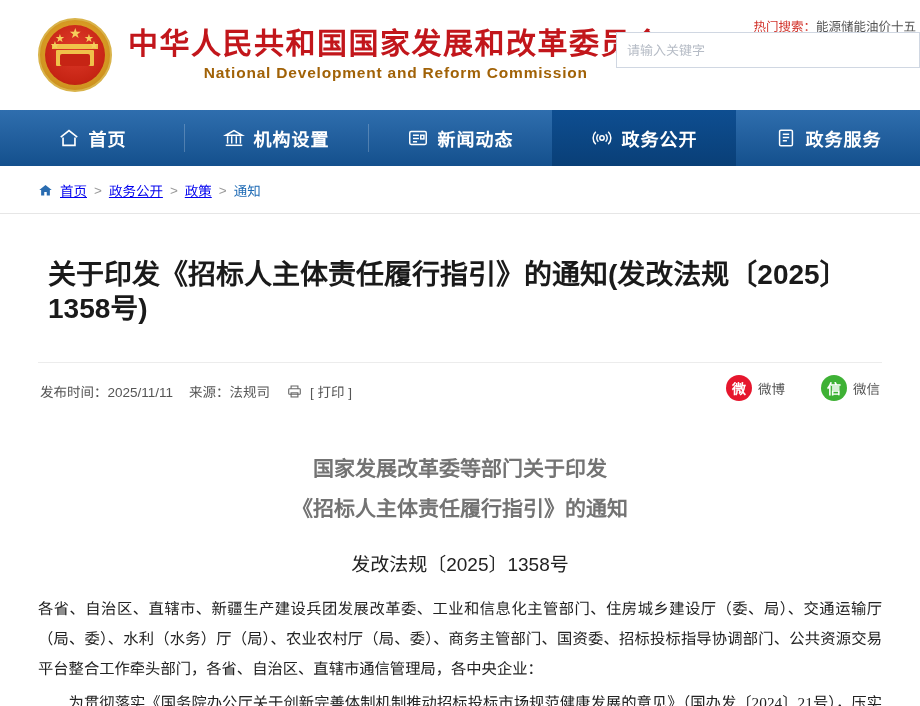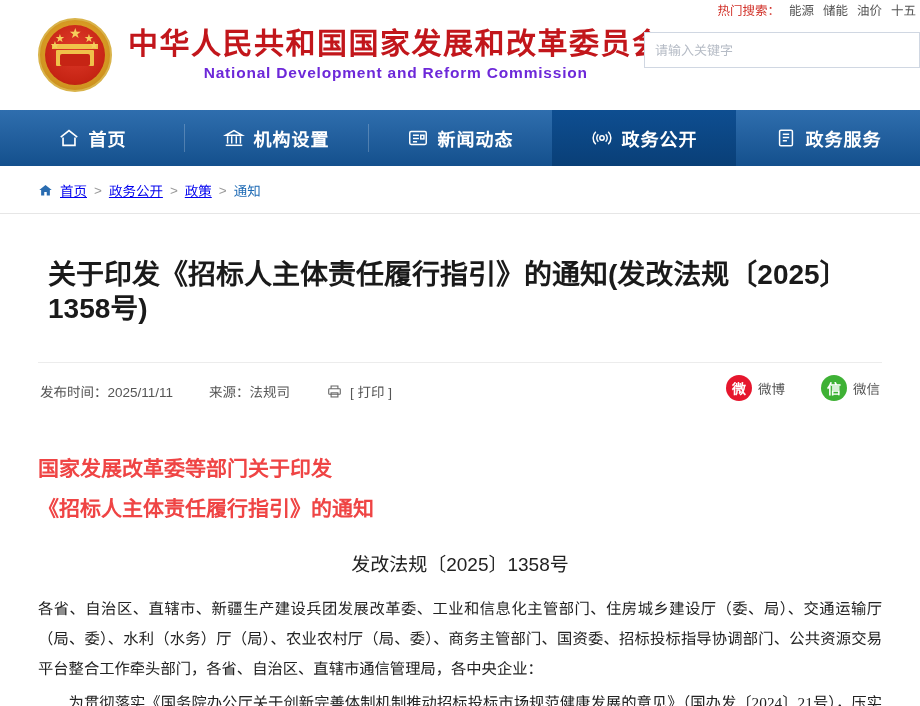--- a/index.html
+++ b/index.html
@@ -73,46 +73,46 @@
   .titleblock { display: flex; flex-direction: column; justify-content: center; text-align: center; }
   .cn-title {
     color: #c2161b;
     font-size: 30px;
     font-weight: bold;
     letter-spacing: 1.5px;
     line-height: 36px;
     white-space: nowrap;
   }
   .en-title {
-    color: #6d28d9;
+    color: #a16207;
     font-size: 15.5px;
     font-weight: bold;
     letter-spacing: 0.8px;
     line-height: 22px;
     white-space: nowrap;
   }
 
   .hot-search {
     position: absolute;
-    right: 0; top: 0;
+    right: 0; top: 16px;
     font-size: 12.5px;
     color: #555;
     display: flex;
     align-items: center;
-    gap: 9px;
+    gap: 0;
     padding-right: 4px;
     justify-content: flex-end;
   }
   .hot-search .label { color: #d2342c; }
   .hot-search a { color: #555; text-decoration: none; }
 
   .searchbox {
     position: absolute;
     right: 0; top: 32px;
-    width: 276px; height: 36px;
+    width: 304px; height: 36px;
     border: 1px solid #d0d7e2;
     background: #fff;
     display: flex;
     align-items: center;
   }
   .searchbox input {
     border: 0; outline: 0;
     height: 100%;
     width: 100%;
     padding: 0 10px;
@@ -180,21 +180,21 @@
     padding: 44px 10px 36px 10px;
     line-height: 34px;
     border-bottom: 1px solid #ececec;
   }
   .meta {
     display: flex;
     align-items: center;
     padding: 18px 2px 16px 2px;
     font-size: 13.5px;
     color: #555;
-    gap: 36px;
+    gap: 16px;
     position: relative;
   }
   .meta .print {
     display: flex; align-items: center; gap: 7px; color: #555;
   }
   .printer-ico { width: 17px; height: 15px; display: inline-block; }
   .share {
     position: absolute;
     right: 2px; top: 12px;
     display: flex; align-items: center; gap: 10px;
@@ -203,24 +203,24 @@
   .share .circ {
     width: 26px; height: 26px; border-radius: 50%;
     display: flex; align-items: center; justify-content: center;
     color: #fff; font-size: 14px; font-weight: bold;
   }
   .circ.weibo { background: #e6162d; }
   .circ.weixin { background: #3eb135; }
   .share .gap { width: 16px; }
 
   .doc-head {
-    text-align: left;
+    text-align: center;
     font-size: 21px;
     font-weight: bold;
-    color: #ef4444;
+    color: #737373;
     line-height: 36px;
     padding-top: 34px;
   }
   .doc-no {
     text-align: center;
     font-size: 19px;
     color: #222;
     padding-top: 22px;
   }
   .body-p {

